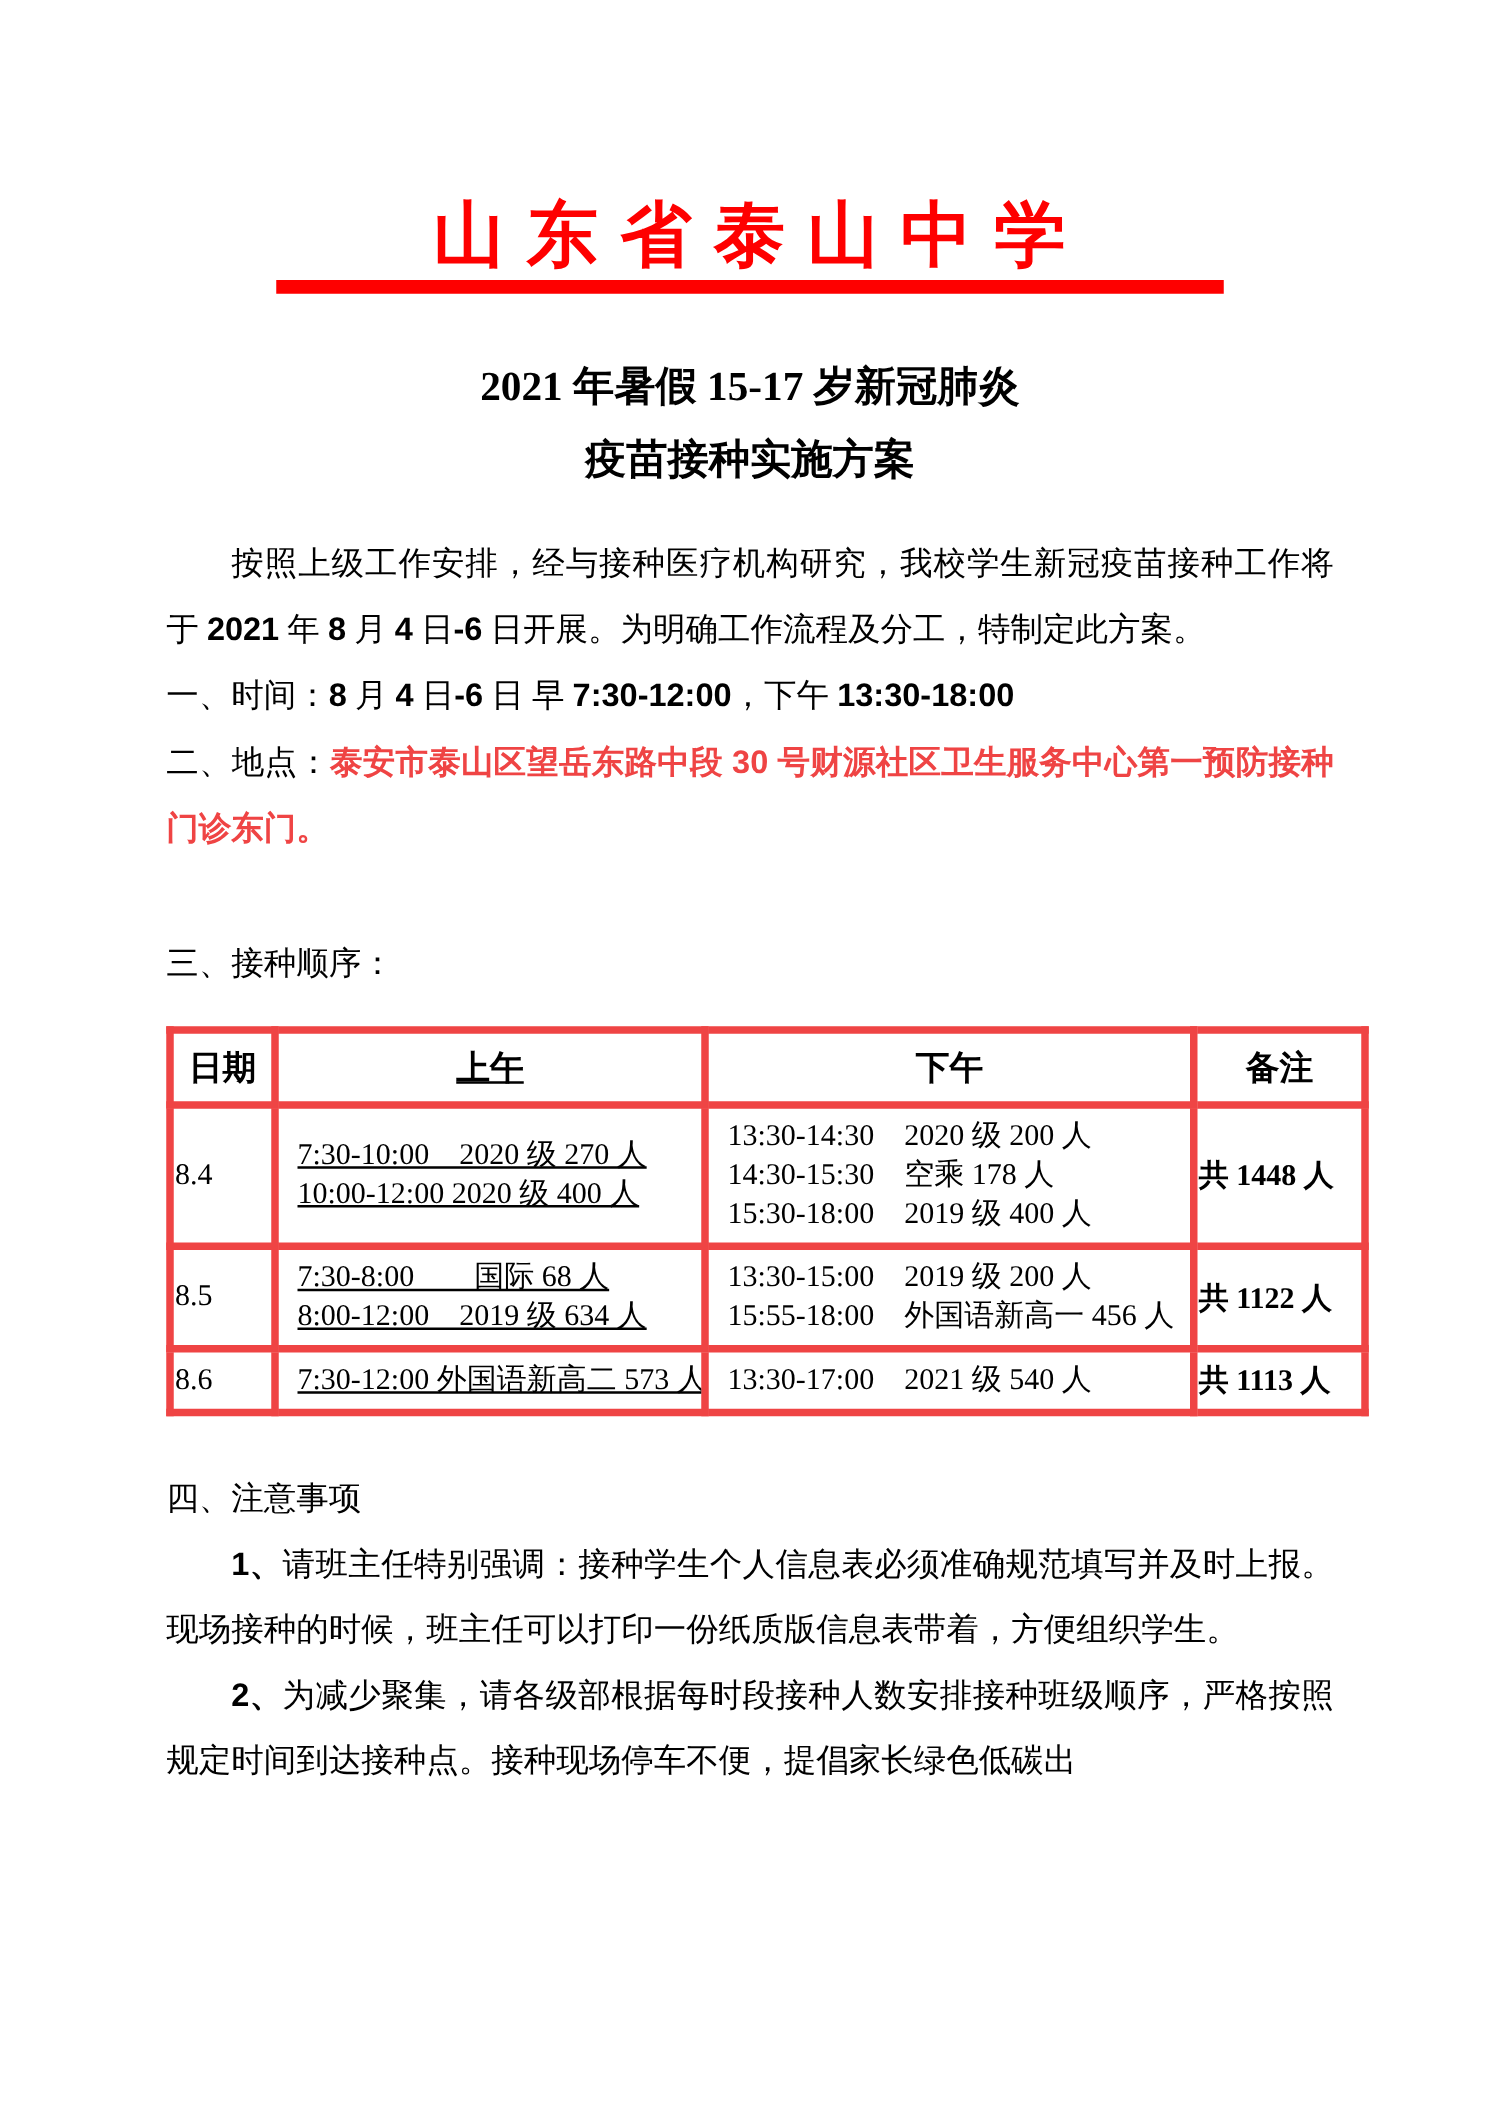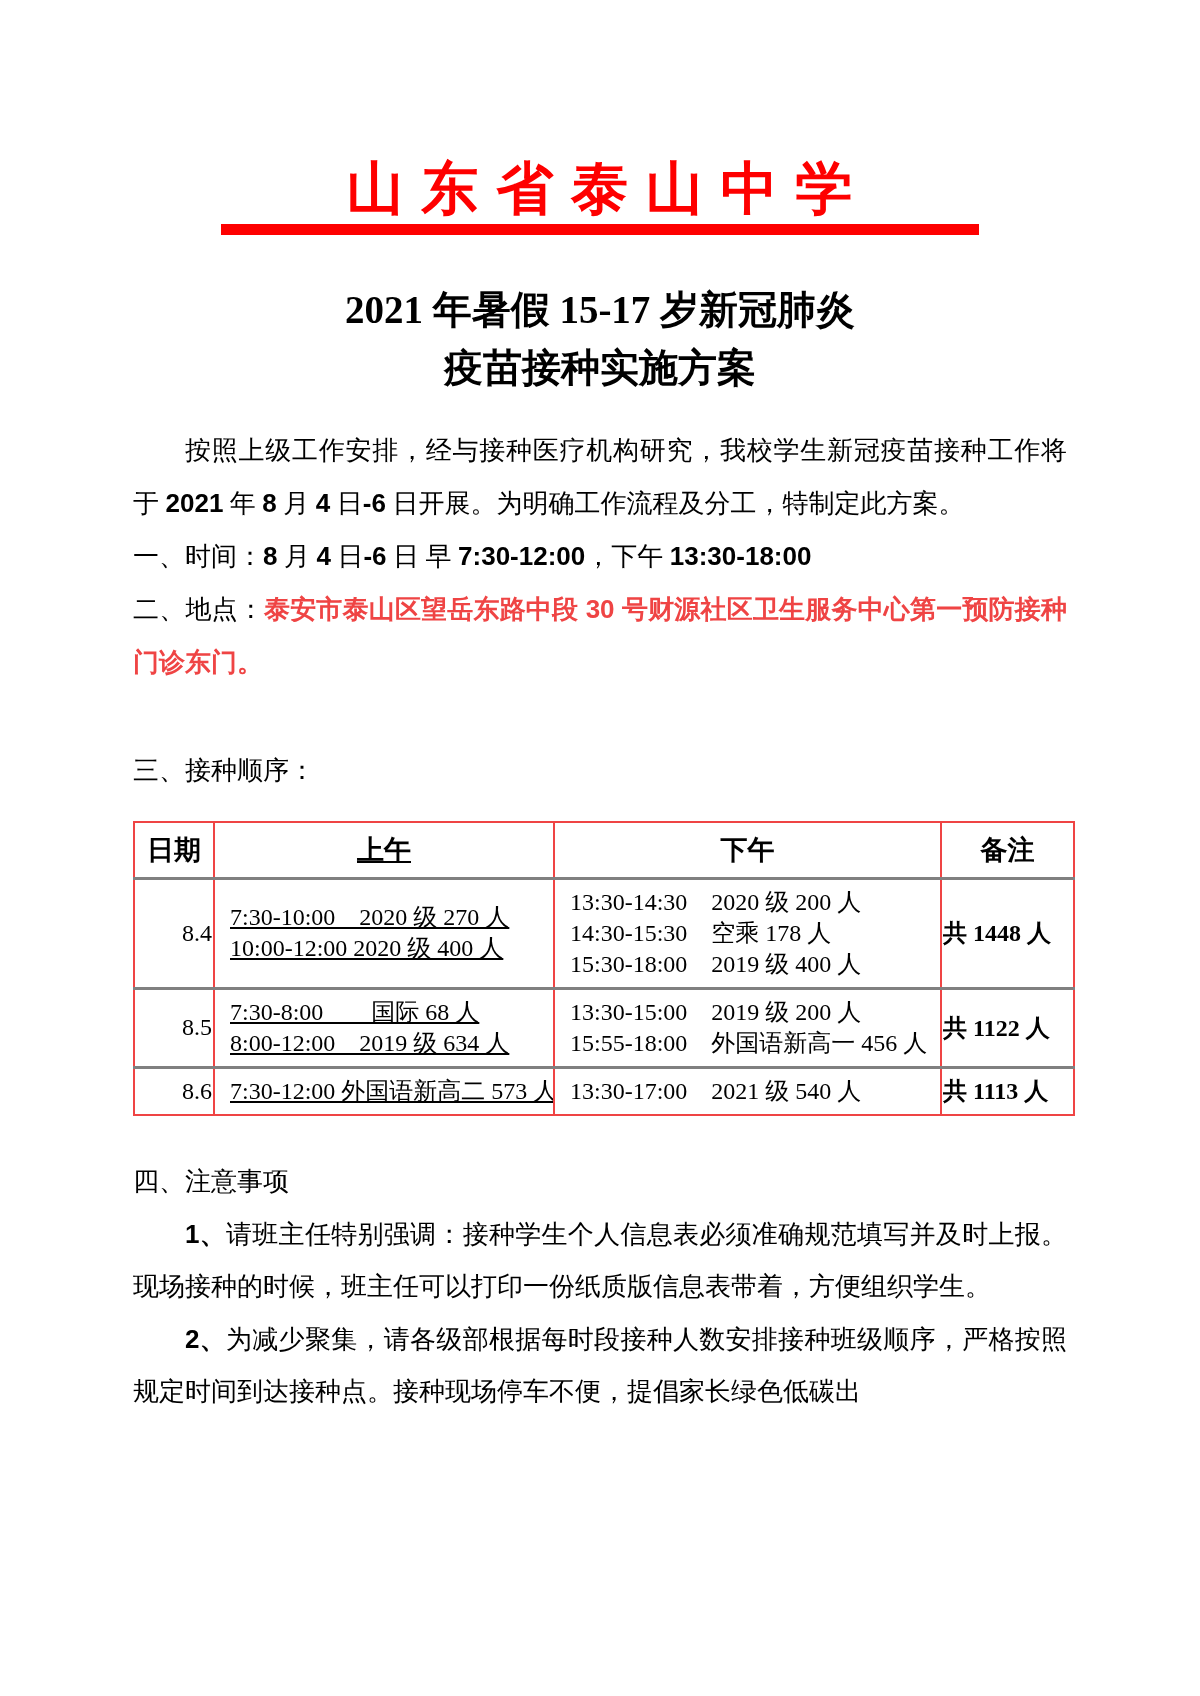--- a/index.html
+++ b/index.html
@@ -27,21 +27,21 @@
     font-size:57px;
     line-height:1.15;
     color:#fe0000;
     letter-spacing:1px;
     white-space:nowrap;
   }
   .doc-title{
     margin-top:46px;
     text-align:center;
     font-weight:700;
-    font-size:39px;
+    font-size:33px;
     line-height:58px;
   }
   .body-text{margin-top:28px;}
   .body-text p{margin:0;line-height:52px;text-align:justify;}
   .indent{text-indent:52px;}
   .num{
     font-family:"Liberation Sans","DejaVu Sans",sans-serif;
     font-weight:700;
   }
   .red{
@@ -51,32 +51,32 @@
   }
   .order-line{margin-top:56px !important;}
   .schedule{
     width:100%;
     border-collapse:collapse;
     margin-top:24px;
     font-size:24px;
     table-layout:fixed;
   }
   .schedule th,.schedule td{
-    border:2px solid #ef4444;
+    border:6px solid #ef4444;
     vertical-align:middle;
     overflow:hidden;
   }
   .schedule tbody tr{border-top:3px solid #808080;}
   .schedule th{
     font-weight:700;
     font-size:27px;
     padding:9px 0;
     text-align:center;
   }
-  .c-date{width:78px;text-align:right;}
+  .c-date{width:78px;text-align:left;}
   .c-morning{width:338px;text-decoration:underline;}
   .c-afternoon{width:385px;margin-left:20px;}
   .c-note{width:131px;text-align:left;font-weight:bold;}
   .schedule td.c-morning,.schedule td.c-afternoon{padding:7px 4px 7px 15px;}
   .cell-line{line-height:31px;white-space:nowrap;}
   .notes{margin-top:40px;}
   .notes p{margin:0;line-height:52px;text-align:justify;}
   .footer{
     position:absolute;
     top:1552px;

